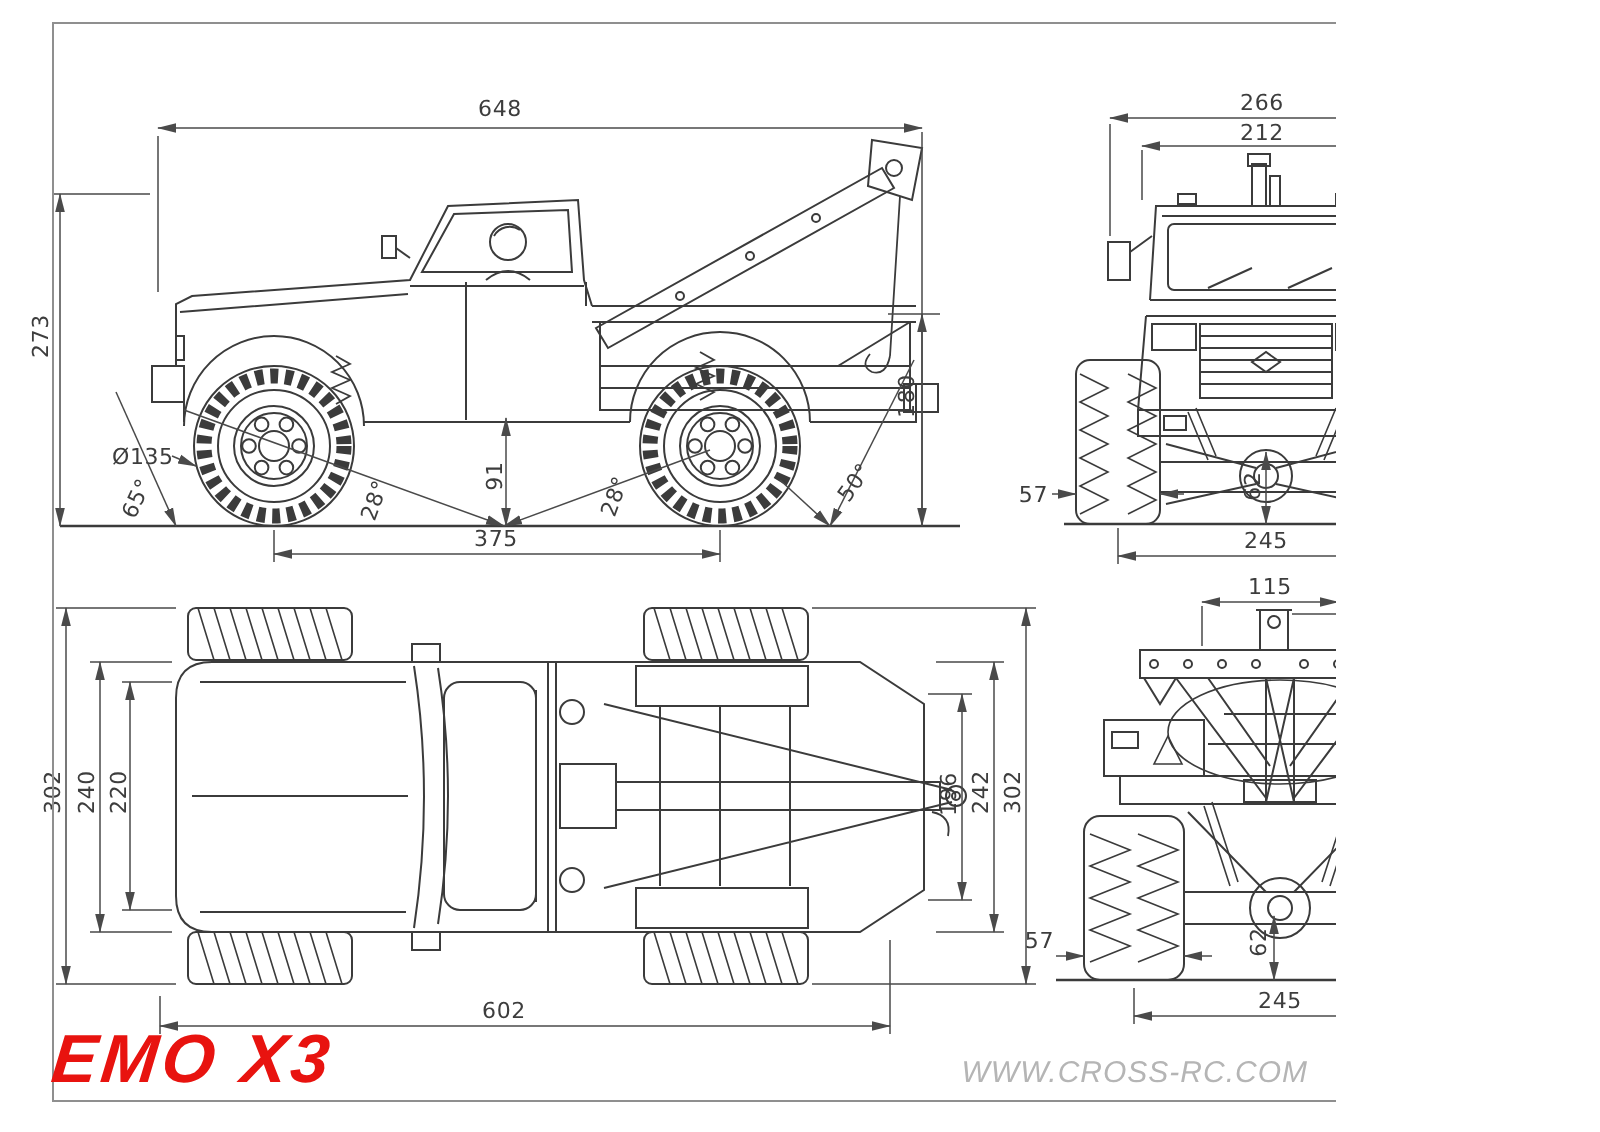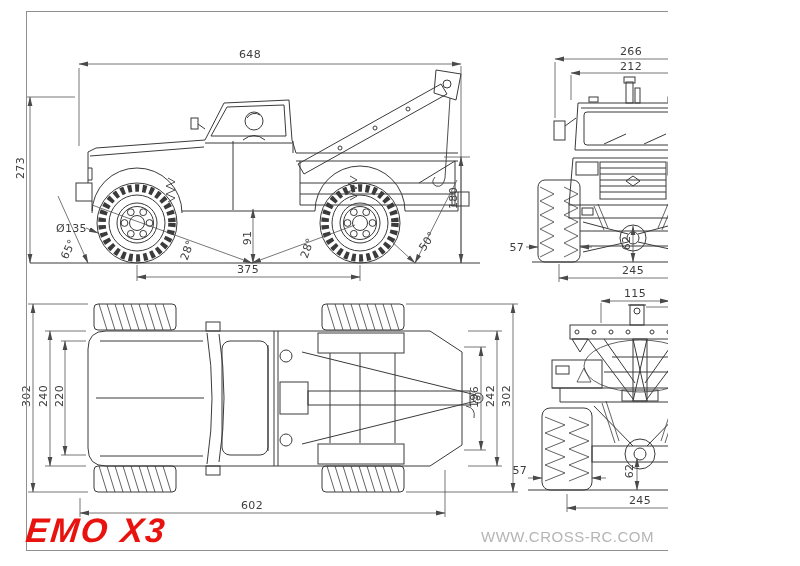--- a/index.html
+++ b/index.html
@@ -6,21 +6,21 @@
   .canvas{position:relative;width:668px;height:566px;background:#ffffff;overflow:hidden;
           font-family:"DejaVu Sans", sans-serif;}
   .frame{position:absolute;left:26px;top:11px;width:766px;height:540px;
          border:1px solid #8f8f8f;box-sizing:border-box;}
   svg text.dim{font-family:"DejaVu Sans", sans-serif;font-size:11px;fill:#3d3d3d;letter-spacing:0.3px;}
   .logo{position:absolute;left:26px;top:511px;
         font-family:"Liberation Sans", sans-serif;font-weight:bold;font-style:italic;
         font-size:34px;line-height:38px;color:#e8130f;letter-spacing:2px;
         transform:skewX(-6deg);white-space:nowrap;}
   .site{position:absolute;right:14px;top:528px;
-        font-family:"Liberation Sans", sans-serif;
+        font-family:"Liberation Sans", sans-serif;font-style:italic;
         font-size:15px;color:#b5b5b5;letter-spacing:0.5px;white-space:nowrap;}
 </style>
 </head>
 <body>
 
 <div class="canvas">
   <div class="frame"></div>
 
   <svg width="800" height="566" viewBox="0 0 800 566" xmlns="http://www.w3.org/2000/svg">
     <defs>

